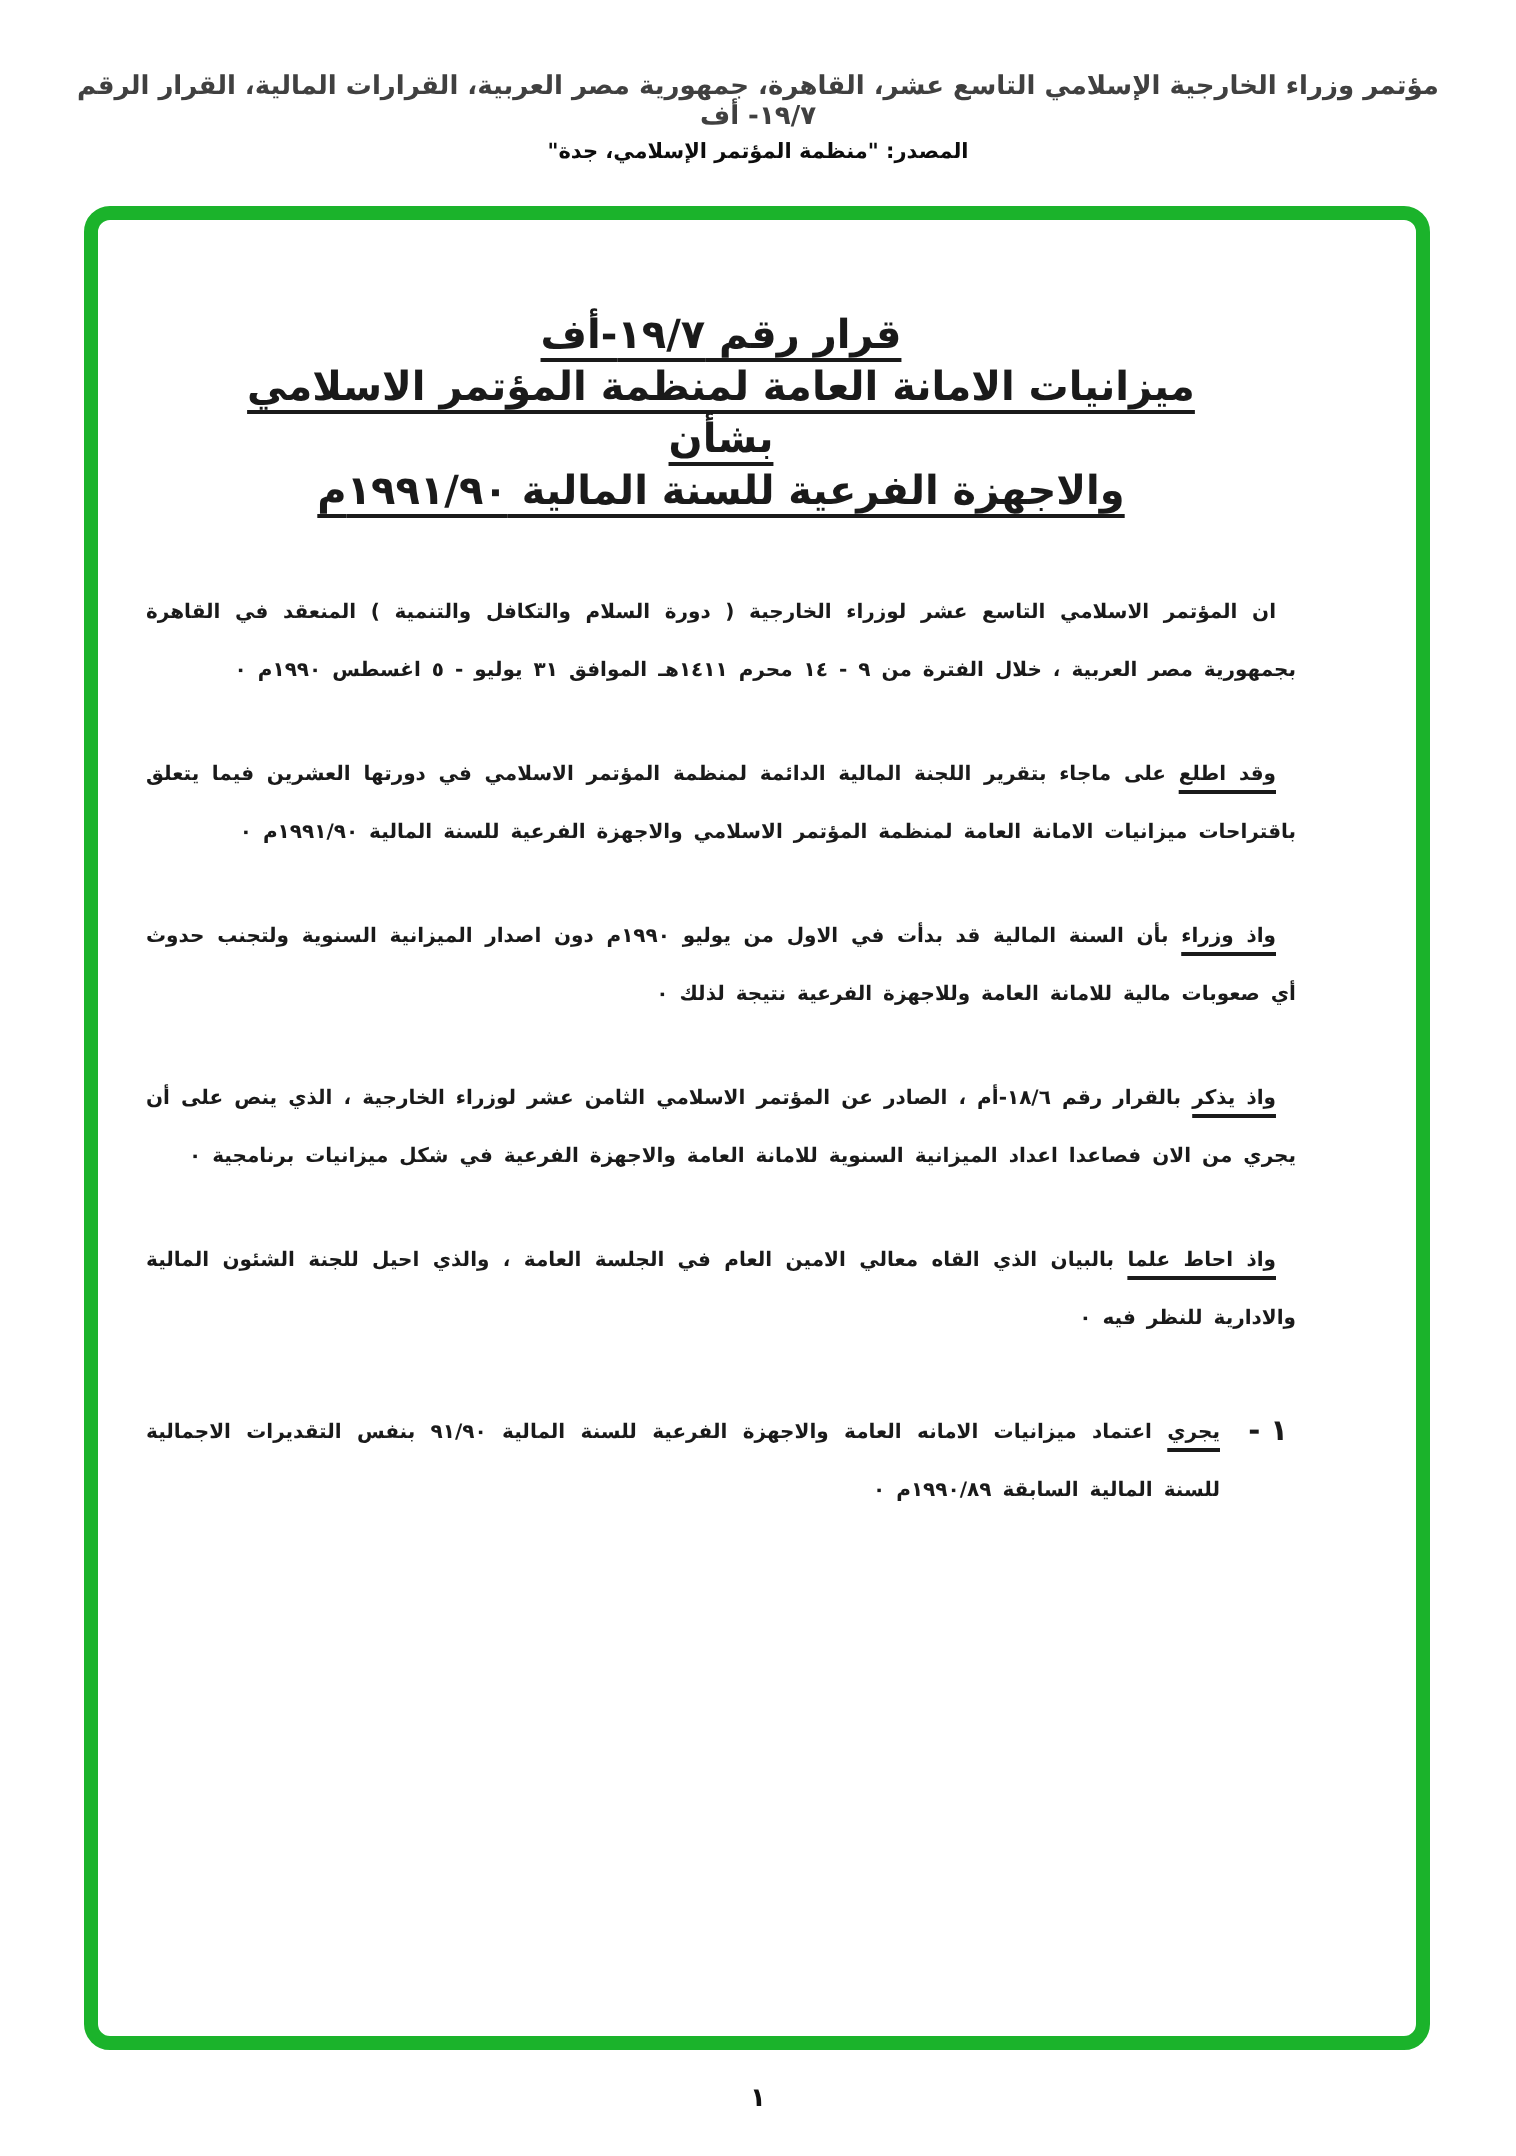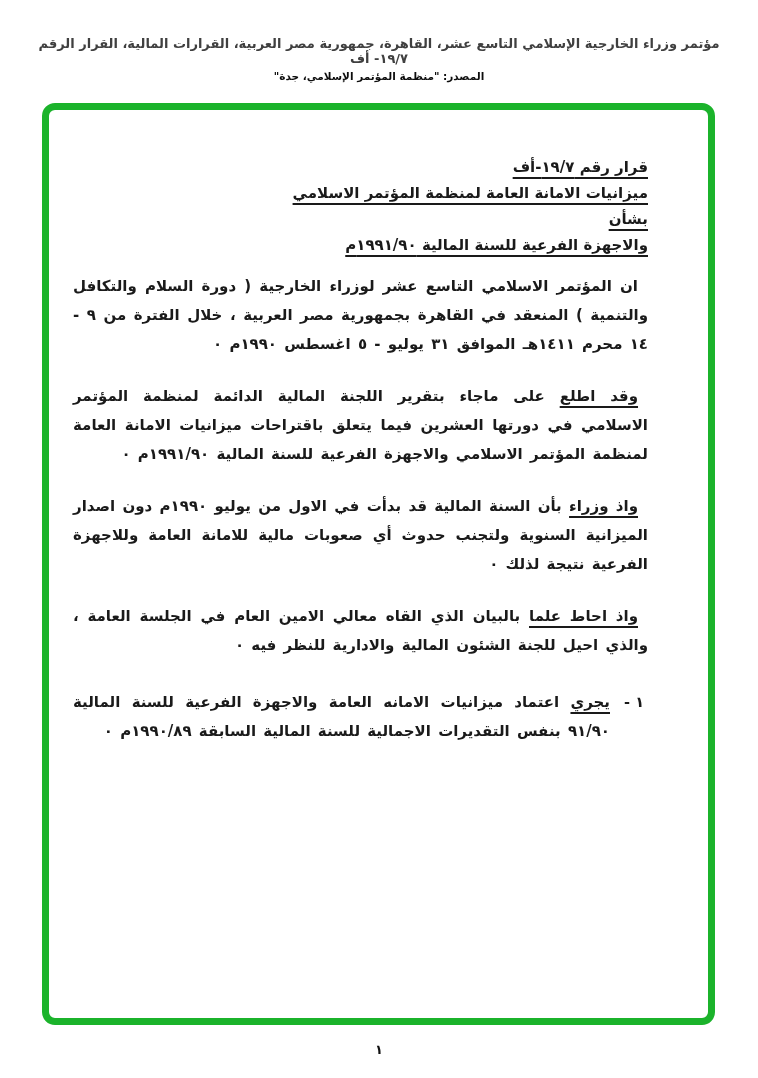--- a/index.html
+++ b/index.html
@@ -21,27 +21,27 @@
     position:absolute;left:42px;top:103px;width:673px;height:922px;
     box-sizing:border-box;border:7px solid #1bb32b;border-radius:13px;
     background:#ffffff;
   }
   .content{
     position:absolute;top:0;left:0;right:0;bottom:0;
     padding:44px 60px 0 24px;
     font-weight:bold;color:#1a1a1a;
   }
   .title-block{
-    text-align:right;font-size:15px;line-height:26px;margin-bottom:14px;
+    text-align:center;font-size:20px;line-height:26px;margin-bottom:34px;
   }
   .title-line{
     text-decoration:underline;text-underline-offset:5px;text-decoration-thickness:1.5px;
   }
   .paras p, .item-text{
-    font-size:15px;line-height:29px;margin:0 0 23px;
+    font-size:10px;line-height:29px;margin:0 0 23px;
     text-align:justify;text-indent:10px;word-spacing:2px;
   }
   .lead{
     text-decoration:underline;text-underline-offset:5px;text-decoration-thickness:1.5px;
   }
   .item{
     position:relative;padding-right:38px;margin-top:28px;
   }
   .item .marker{
     position:absolute;right:4px;top:0;font-size:14.5px;line-height:29px;font-weight:bold;
@@ -64,20 +64,21 @@
     <div class="title-block" id="titleBlock">
         <div><span class="title-line">قرار رقم ١٩/٧-أف</span></div>
         <div><span class="title-line">ميزانيات الامانة العامة لمنظمة المؤتمر الاسلامي</span></div>
         <div><span class="title-line">بشأن</span></div>
         <div><span class="title-line">والاجهزة الفرعية للسنة المالية ١٩٩١/٩٠م</span></div>
       </div>
     <div class="paras" id="paras">
         <p dir="rtl">ان المؤتمر الاسلامي التاسع عشر لوزراء الخارجية ( دورة السلام والتكافل والتنمية ) المنعقد في القاهرة بجمهورية مصر العربية ، خلال الفترة من ٩ - ١٤ محرم ١٤١١هـ الموافق ٣١ يوليو - ٥ اغسطس ١٩٩٠م ٠</p>
         <p dir="rtl"><span class="lead">وقد اطلع</span> على ماجاء بتقرير اللجنة المالية الدائمة لمنظمة المؤتمر الاسلامي في دورتها العشرين فيما يتعلق باقتراحات ميزانيات الامانة العامة لمنظمة المؤتمر الاسلامي والاجهزة الفرعية للسنة المالية ١٩٩١/٩٠م ٠</p>
         <p dir="rtl"><span class="lead">واذ وزراء</span> بأن السنة المالية قد بدأت في الاول من يوليو ١٩٩٠م دون اصدار الميزانية السنوية ولتجنب حدوث أي صعوبات مالية للامانة العامة وللاجهزة الفرعية نتيجة لذلك ٠</p>
+        <p dir="rtl"><span class="lead">واذ يذكر</span> بالقرار رقم ١٨/٦-أم ، الصادر عن المؤتمر الاسلامي الثامن عشر لوزراء الخارجية ، الذي ينص على أن يجري من الان فصاعدا اعداد الميزانية السنوية للامانة العامة والاجهزة الفرعية في شكل ميزانيات برنامجية ٠</p>
         <p dir="rtl"><span class="lead">واذ احاط علما</span> بالبيان الذي القاه معالي الامين العام في الجلسة العامة ، والذي احيل للجنة الشئون المالية والادارية للنظر فيه ٠</p>
       </div>
     <div class="items-wrap" id="items">
         <div class="item" dir="rtl">
           <span class="marker">١ -</span>
           <p class="item-text"><span class="lead">يجري</span> اعتماد ميزانيات الامانه العامة والاجهزة الفرعية للسنة المالية ٩١/٩٠ بنفس التقديرات الاجمالية للسنة المالية السابقة ١٩٩٠/٨٩م ٠</p>
         </div>
       </div>
   </div>
 </div>

